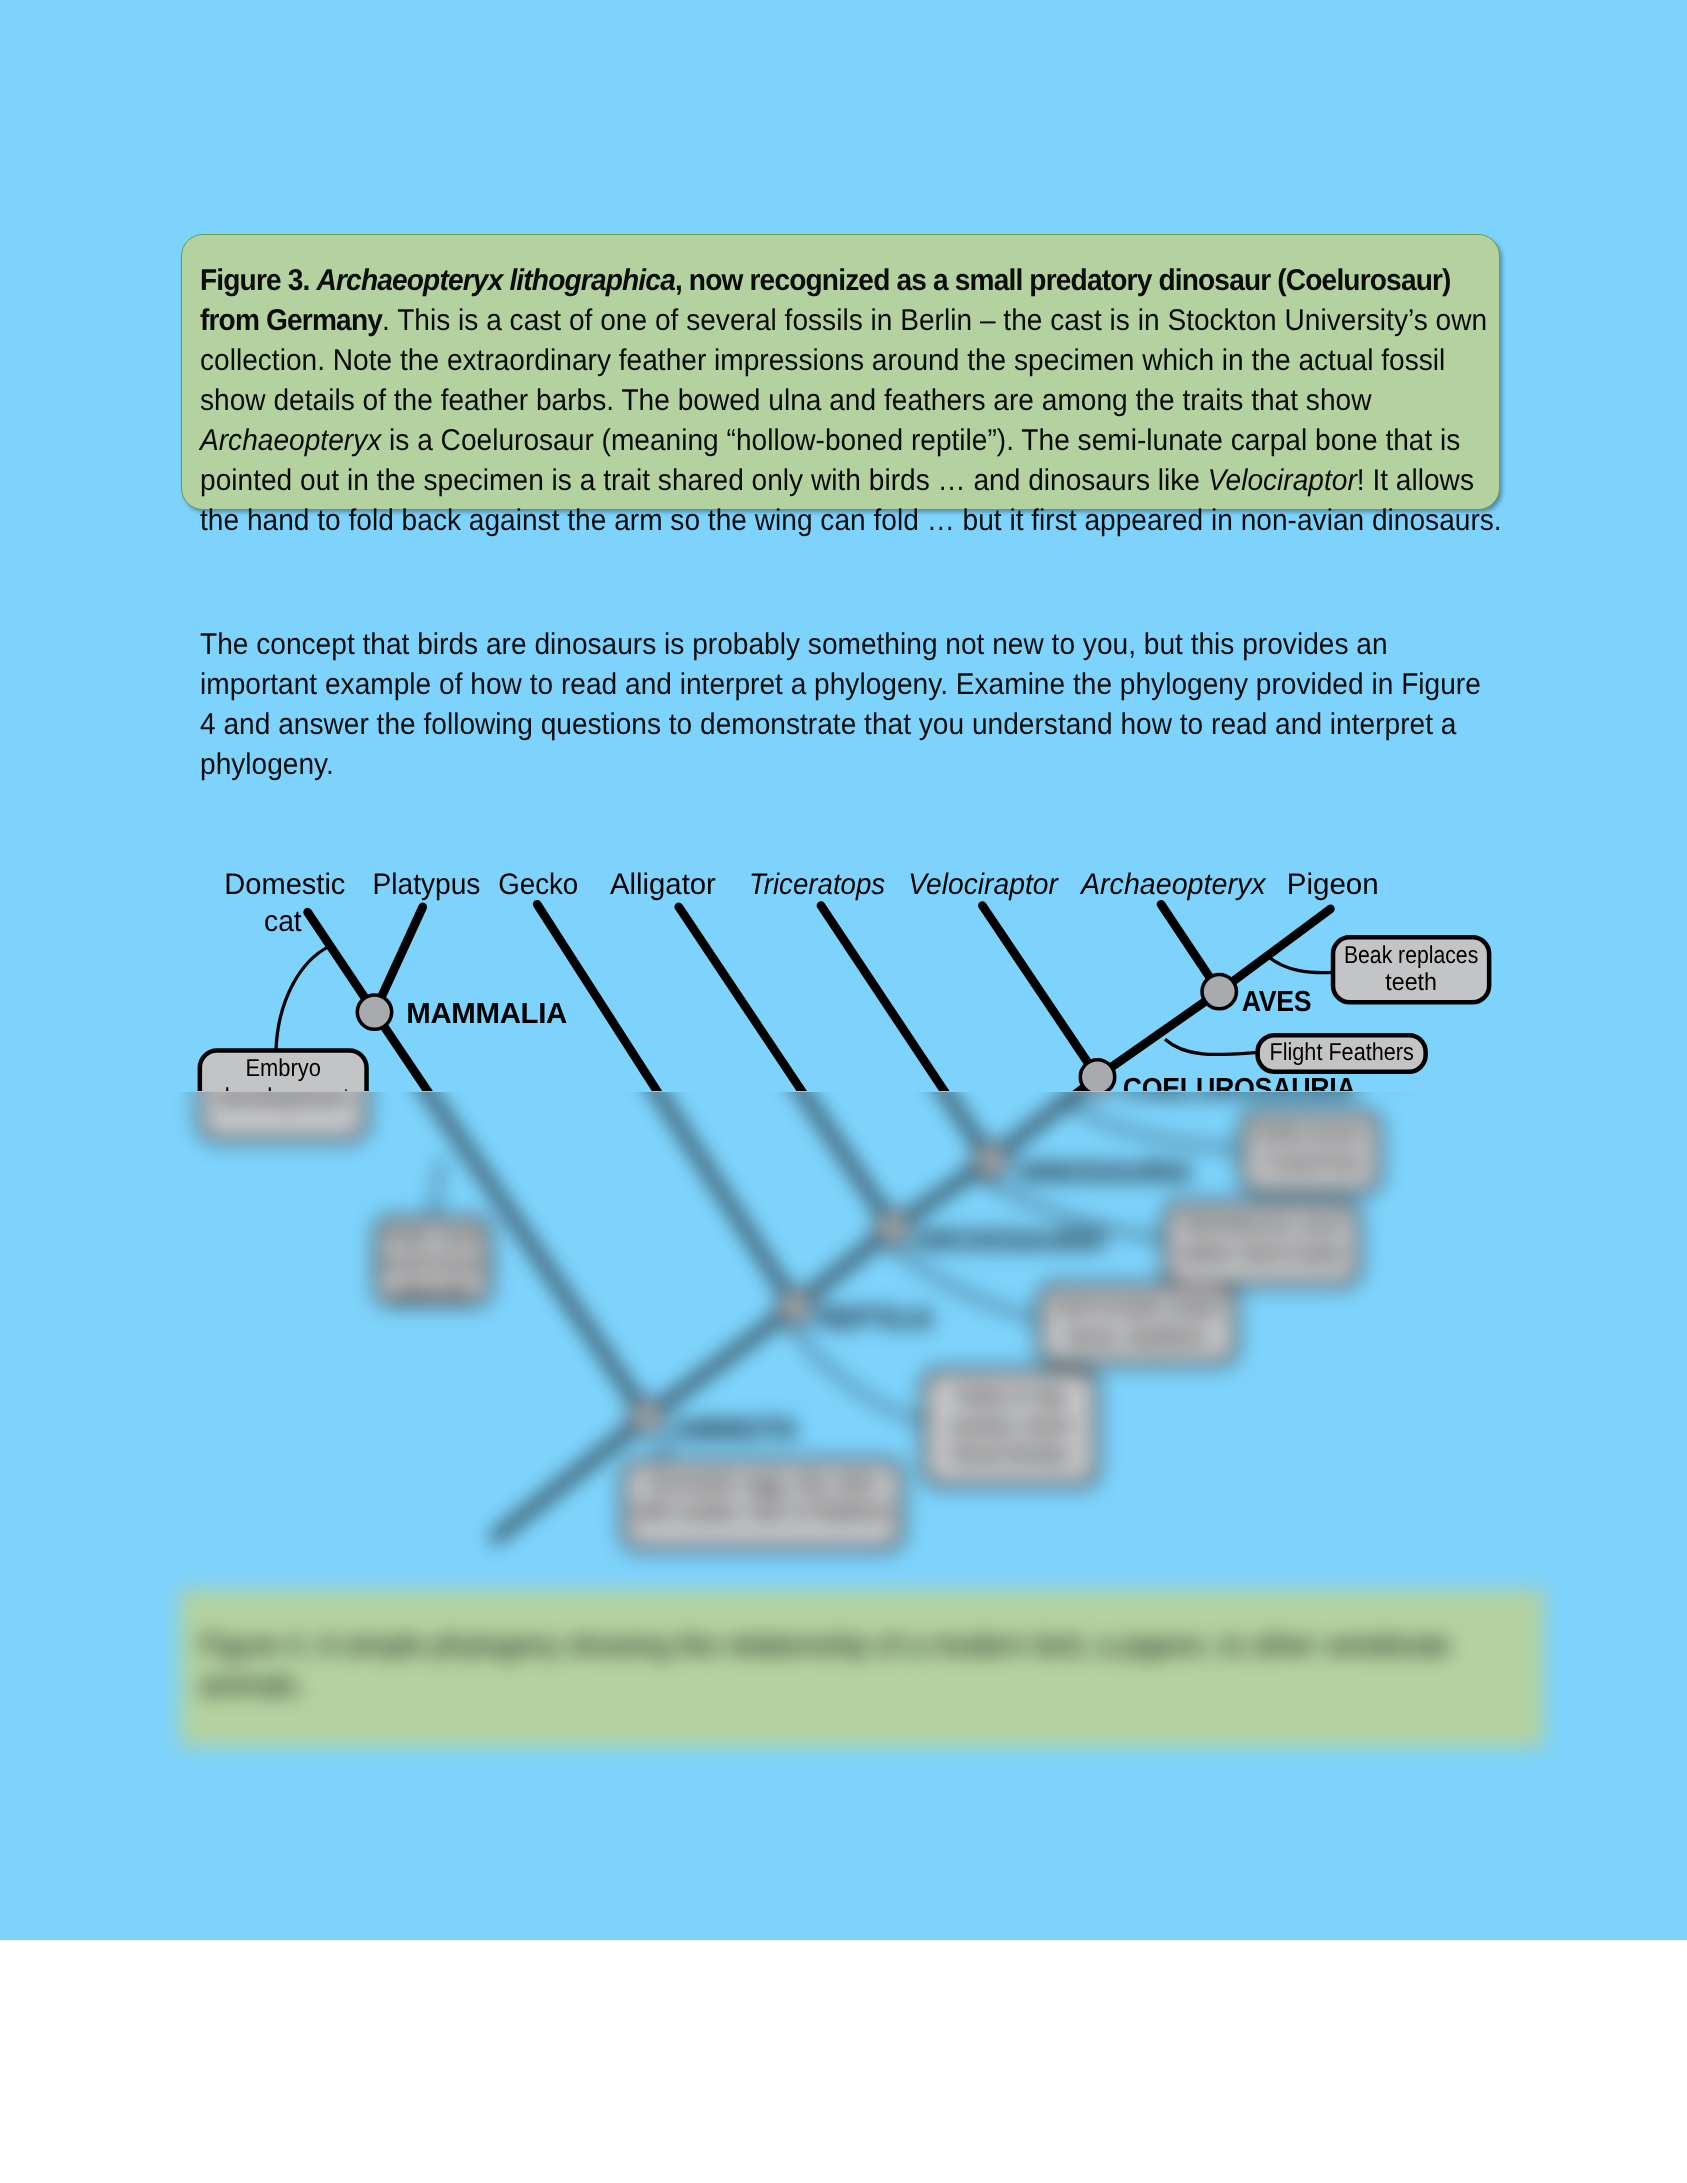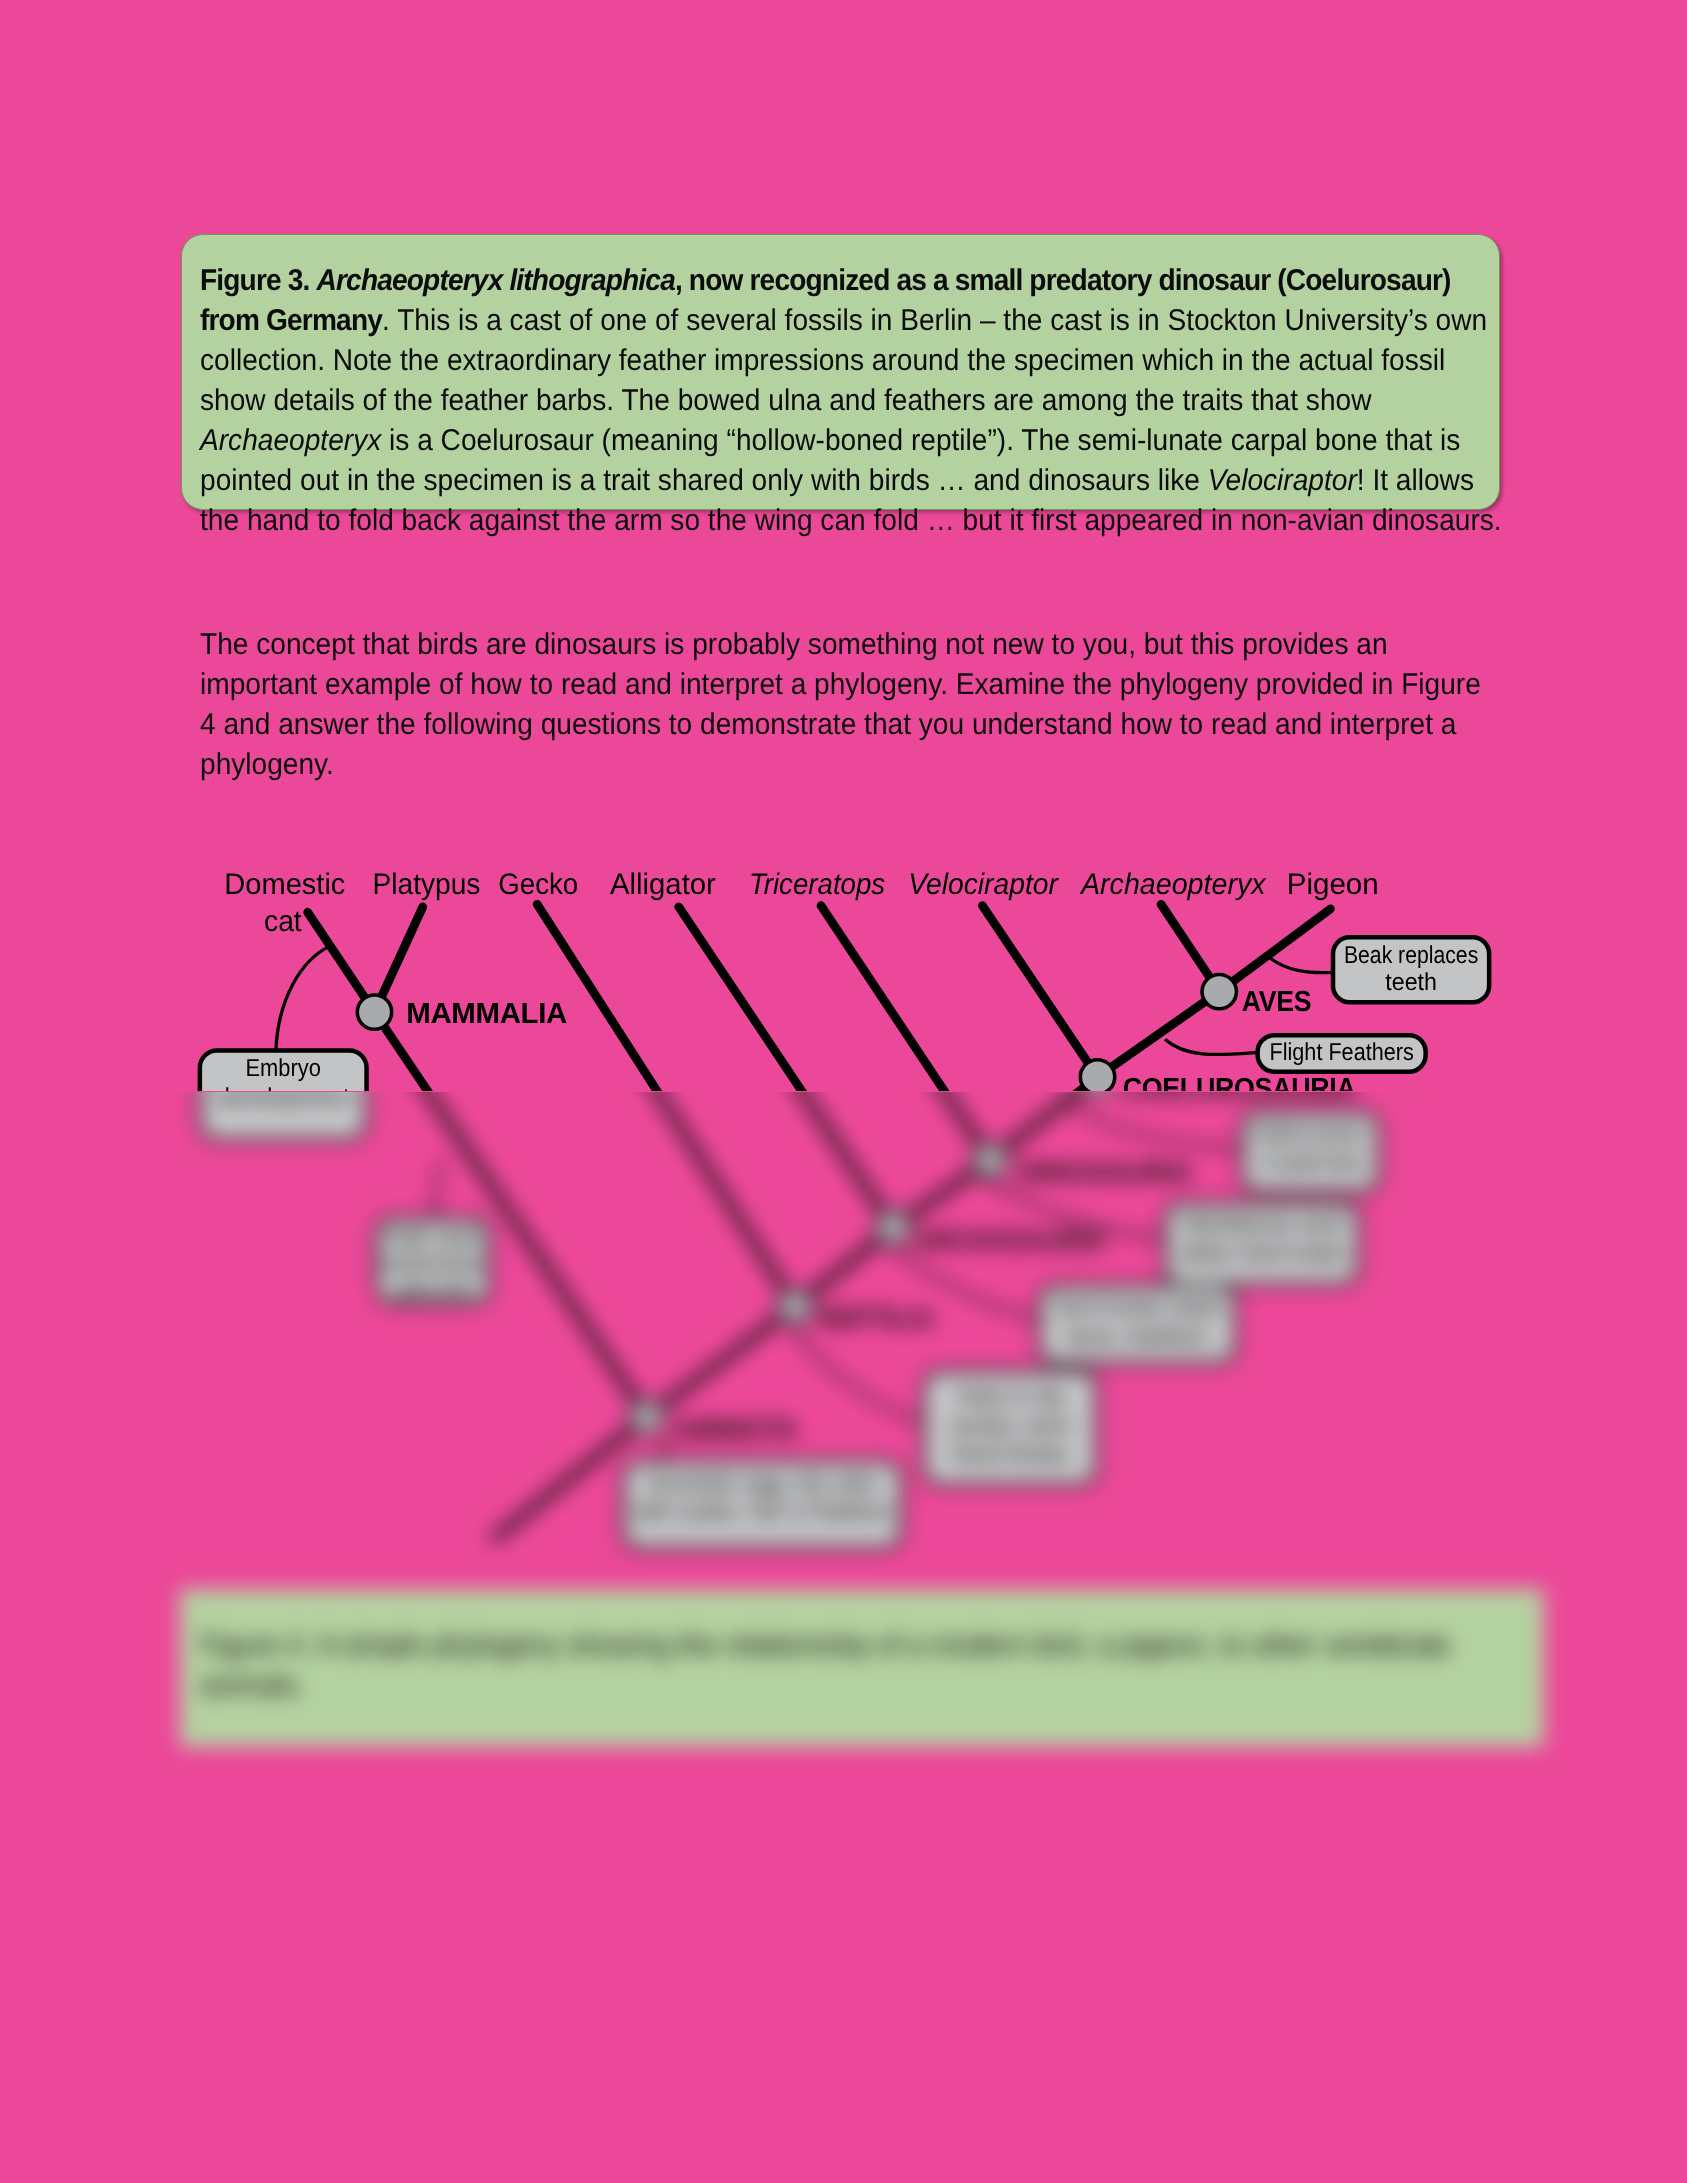--- a/index.html
+++ b/index.html
@@ -1,18 +1,18 @@
 <!DOCTYPE html>
 <html style="font-size:10.6px"><head>
 <meta charset="utf-8">
 <style>
   html,body{margin:0;padding:0;background:#fff;}
   body{width:1687px;height:2183px;font-family:"Liberation Sans",sans-serif;}
   *{-webkit-font-smoothing:antialiased;text-rendering:geometricPrecision;}
-  .page{position:relative;width:1687px;height:2183px;overflow:hidden;background:#ec4899;}
+  .page{position:relative;width:1687px;height:1940px;overflow:hidden;background:#7dd3fc;}
 
   .b{font-weight:bold;letter-spacing:-0.9px;}
   .i{font-style:italic;}
   .bi{font-weight:bold;font-style:italic;letter-spacing:-0.9px;}
 
   #fig3box{position:absolute;left:181px;top:234px;width:1317px;height:274px;
      background:#b4d2a0;border:1.3px solid #6d9c51;border-radius:22px;
      box-shadow:2.6px 3.3px 4px -1.3px rgba(0,0,0,0.35);}
   #fig3text{position:absolute;left:200px;top:261px;width:1456px;
      font-size:30px;line-height:40px;color:#0c0c0c;white-space:nowrap;

